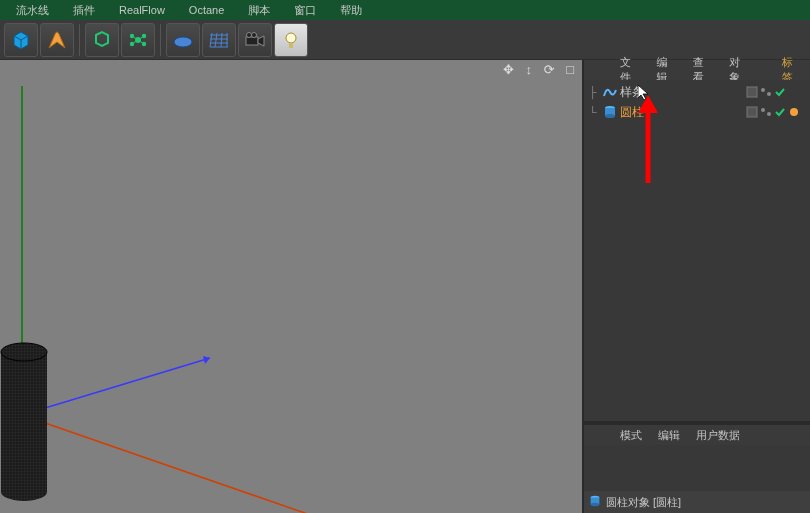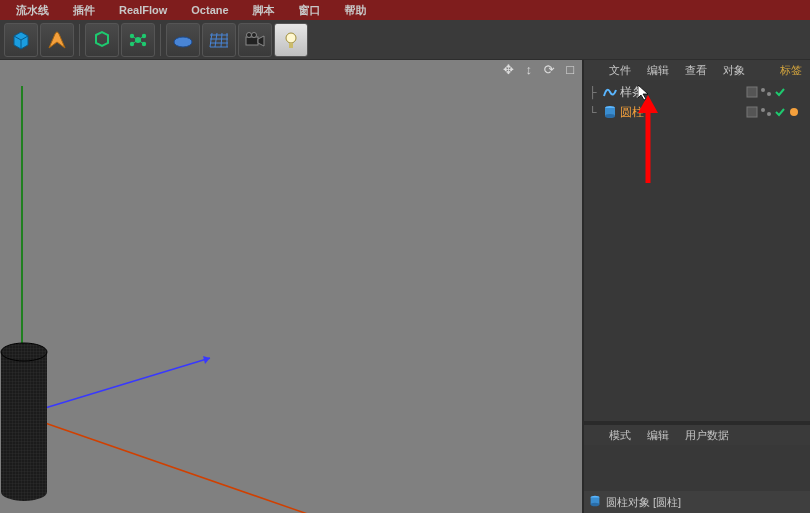--- a/index.html
+++ b/index.html
@@ -1,36 +1,36 @@
 <!DOCTYPE html>
 <html><head>
 <meta charset="utf-8">
 <style>
   * { box-sizing: border-box; margin: 0; padding: 0; }
   html, body { width: 810px; height: 513px; overflow: hidden; font-family: "Microsoft YaHei", Arial, sans-serif; background: #3d3d3d; color: #bababa; font-size: 11px; }
   
   
-  .menubar { height: 20px; background: #7f1d1d; display: flex; align-items: center; padding: 0 4px; gap: 0; font-weight: bold; }
+  .menubar { height: 20px; background: #14532d; display: flex; align-items: center; padding: 0 4px; gap: 0; }
   .menubar span { padding: 2px 12px; color: #c8c8c8; cursor: default; }
   
   
   .toolbar { height: 40px; background: #3a3a3a; display: flex; align-items: center; padding: 2px 4px; gap: 2px; border-bottom: 1px solid #2d2d2d;}
   .tool { width: 34px; height: 34px; border: 1px solid #555; border-radius: 3px; display:flex; align-items:center; justify-content:center; background: linear-gradient(#4a4a4a,#3a3a3a); cursor:pointer; }
   .tool.sel { background: linear-gradient(#e6e6e6,#bfbfbf); }
   .tool svg { width: 24px; height: 24px; }
   .sep { width: 1px; height: 32px; background: #555; margin: 0 3px; }
   
   
   .main { display:flex; height: calc(513px - 60px); }
   .viewport { flex: 1; position: relative; background: #808080; border-right: 2px solid #2a2a2a; overflow:hidden;}
   .vp-corner-icons { position:absolute; top:2px; right:4px; color:#ddd; font-size:13px; letter-spacing:4px; }
   
   
   .right { width: 226px; display:flex; flex-direction:column; background:#383838; }
-  .panel-menubar { height: 20px; background: #3a3a3a; display:flex; align-items:center; padding-left:1px; gap:0; font-size:11px;}
+  .panel-menubar { height: 20px; background: #3a3a3a; display:flex; align-items:center; padding-left:12px; gap:0; font-size:11px;}
   .panel-menubar span { padding: 2px 8px; color:#c5c5c5; cursor:default;}
   .panel-menubar span.yl { color:#d7a73e; }
   .panel-menubar .grip { width:16px; display:flex; align-items:center; }
   .grip svg { width:12px; height:12px; }
   
   .objlist { flex:1; background: #383838; padding: 2px 0; position: relative; }
   .objrow { display:flex; align-items:center; height:20px; }
   .objrow .tree { width: 18px; display:flex; justify-content:center; color:#888;}
   .objrow .icon { width:16px; height:16px; display:flex; align-items:center; justify-content:center;}
   .objrow .name { flex:1; padding-left:2px; color:#c8c8c8; font-size:12px;}

